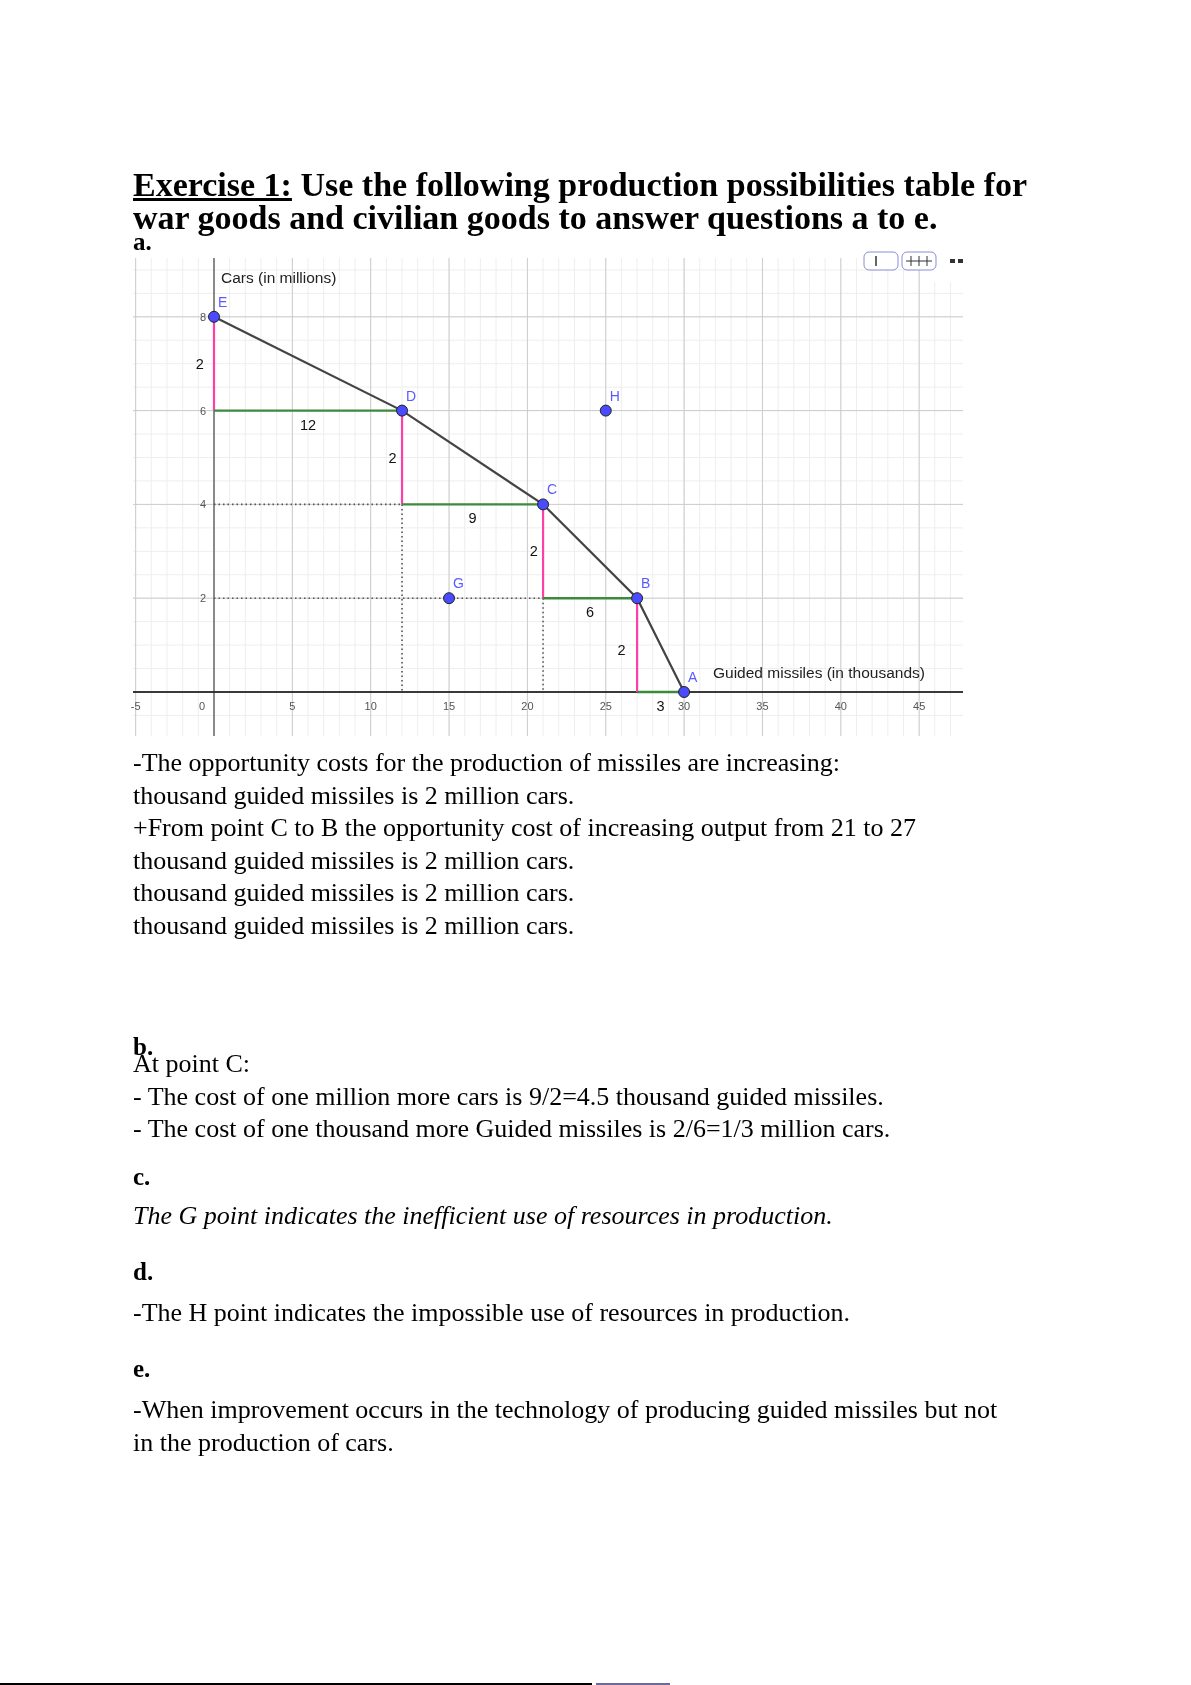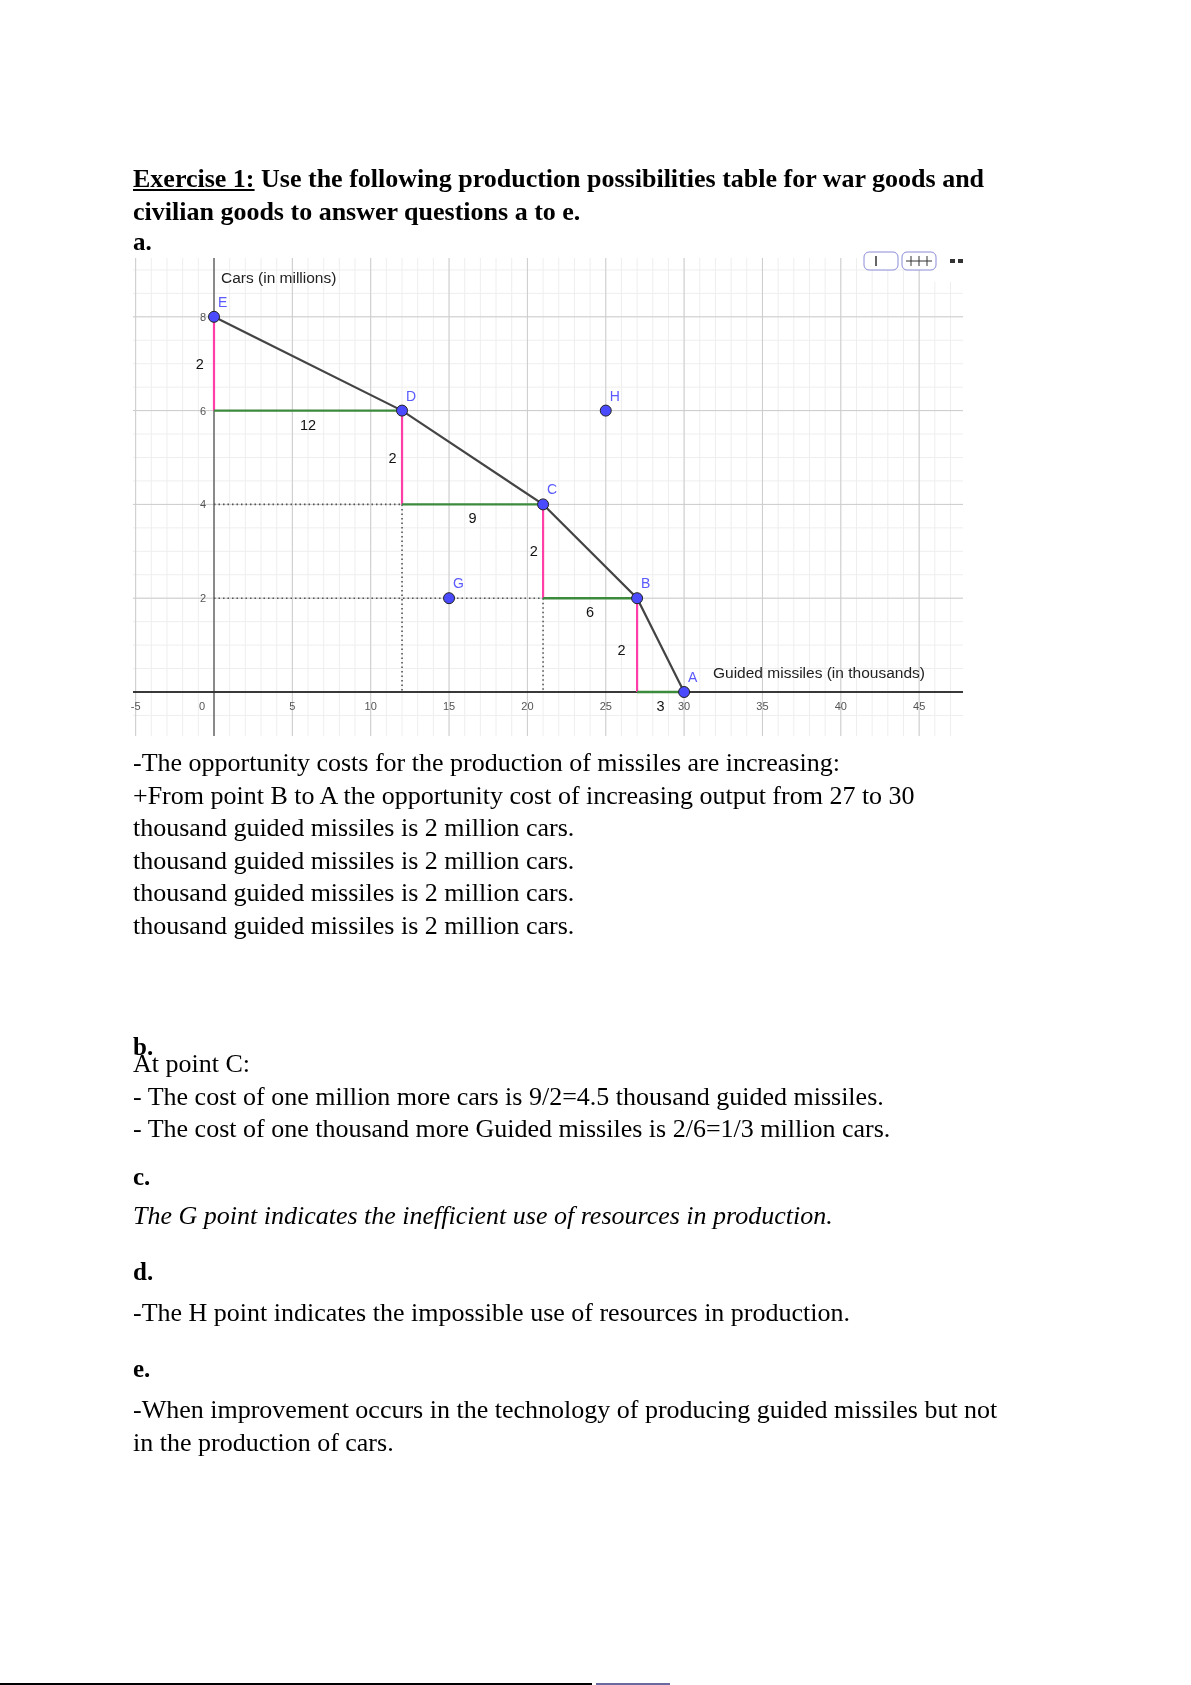--- a/index.html
+++ b/index.html
@@ -1,19 +1,19 @@
 <!DOCTYPE html>
 <html><head>
 <meta charset="utf-8">
 <style>
   html, body { margin: 0; padding: 0; background: #ffffff; }
   body { width: 1191px; height: 1685px; position: relative; overflow: hidden;
          font-family: "Liberation Serif", serif; color: #000; }
-  .heading { position: absolute; left: 133px; top: 162px; width: 900px;
-             font-weight: bold; font-size: 26px; line-height: 33px; font-family: Liberation Serif, serif; }
+  .heading { position: absolute; left: 133px; top: 168px; width: 900px;
+             font-weight: bold; font-size: 34px; line-height: 33px; font-family: Liberation Serif, serif; }
   .heading .ex { text-decoration: underline; }
   .label-bold { position: absolute; font-weight: bold; font-size: 25px; left: 133px; }
   .para { position: absolute; left: 133px; font-size: 26px; line-height: 32.5px; white-space: nowrap; margin-top: 8px; }
   .graph { position: absolute; left: 0; top: 0; width: 1191px; height: 760px; }
   .graph text { font-family: "Liberation Sans", sans-serif; }
   .footer-line { position: absolute; top: 1683px; height: 2px; background: #000; }
 </style>
 </head>
 <body>
 
@@ -194,22 +194,22 @@
     <line x1="911" y1="256" x2="911" y2="266" stroke="#333" stroke-width="1"></line>
     <line x1="919" y1="256" x2="919" y2="266" stroke="#333" stroke-width="1"></line>
     <line x1="927" y1="256" x2="927" y2="266" stroke="#333" stroke-width="1"></line>
     <rect x="950" y="259" width="5" height="4" fill="#333"></rect>
     <rect x="958" y="259" width="5" height="4" fill="#333"></rect>
   </g>
 </svg>
 
 <div class="para" style="top:739px;">
   <div>-The opportunity costs for the production of missiles are increasing:</div>
-  <div>+From point B to A the opportunity cost of increasing output from 27 to 30</div>
-  <div>thousand guided missiles is 2 million cars.</div>
+  <div>thousand guided missiles is 2 million cars.</div>
+  <div>+From point C to B the opportunity cost of increasing output from 21 to 27</div>
   <div>thousand guided missiles is 2 million cars.</div>
   <div>thousand guided missiles is 2 million cars.</div>
   <div>thousand guided missiles is 2 million cars.</div>
 </div>
 
 <div class="label-bold" style="top:1033px;">b.</div>
 <div class="para" style="top:1040px;">
   <div>At point C:</div>
   <div>- The cost of one million more cars is 9/2=4.5 thousand guided missiles.</div>
   <div>- The cost of one thousand more Guided missiles is 2/6=1/3 million cars.</div>

